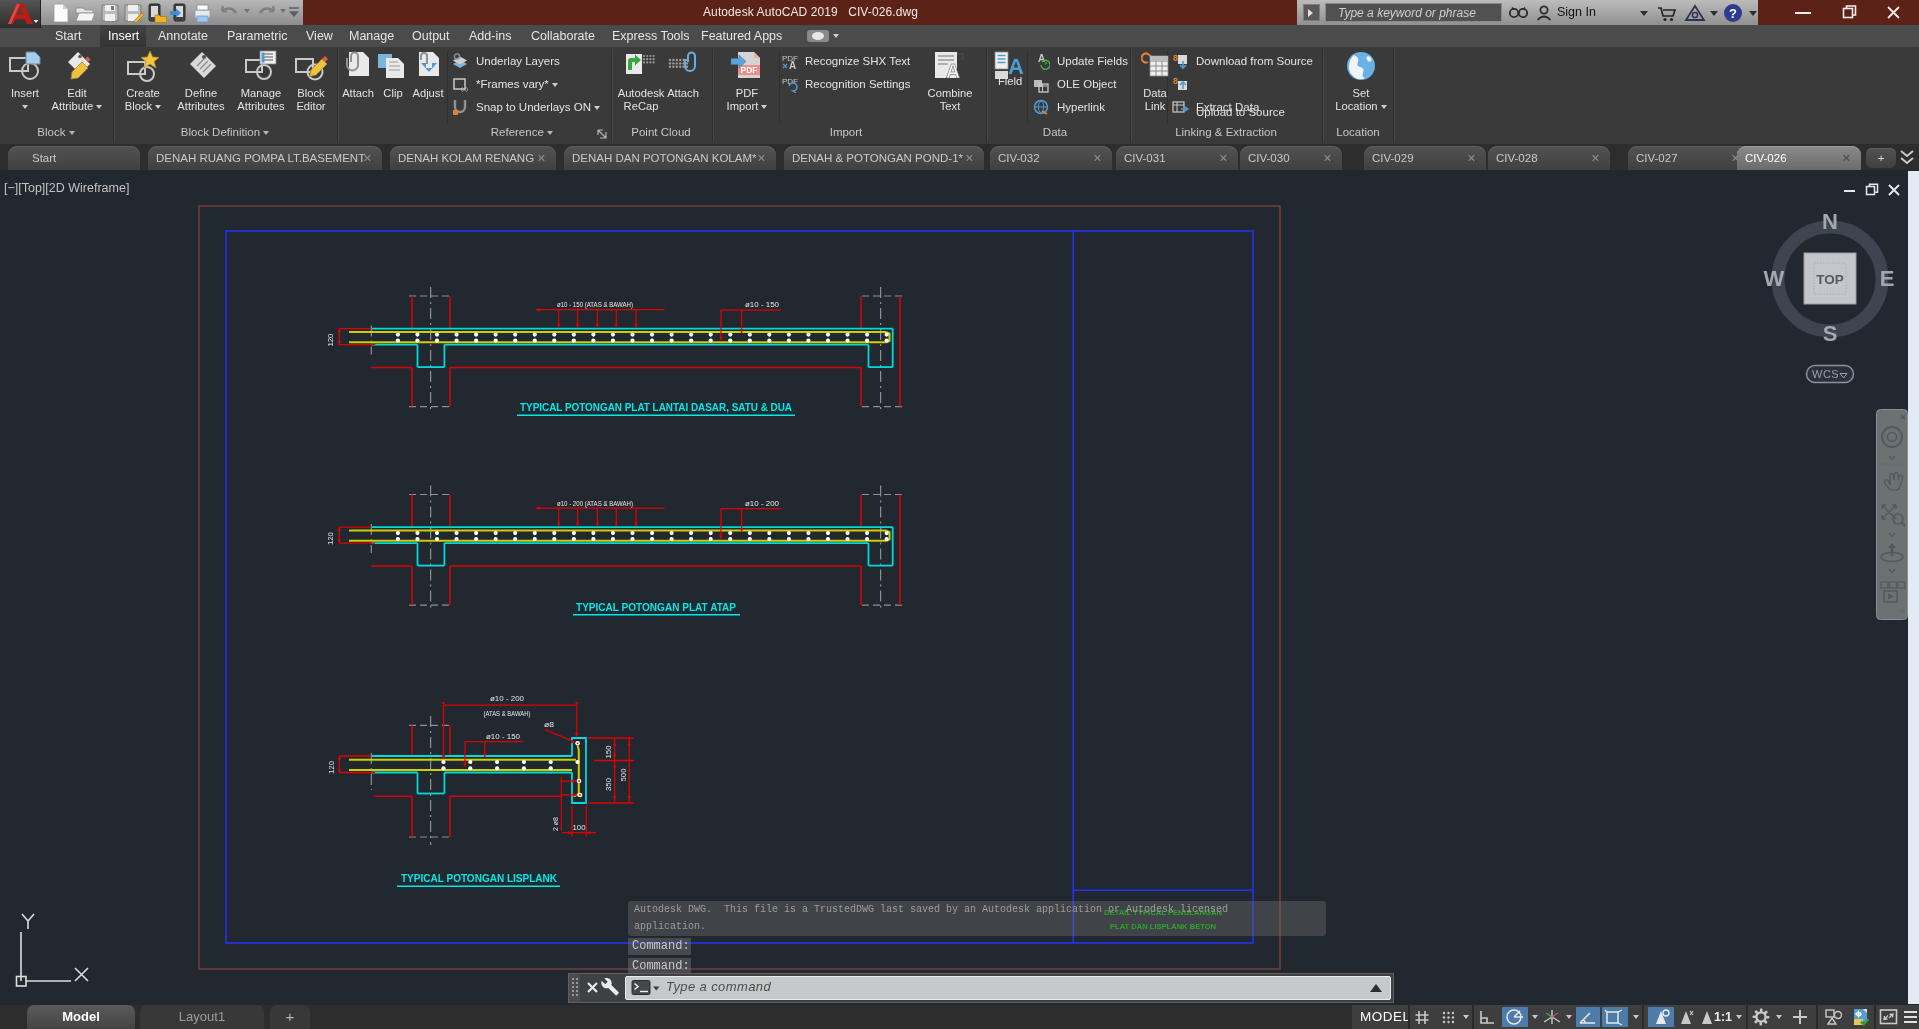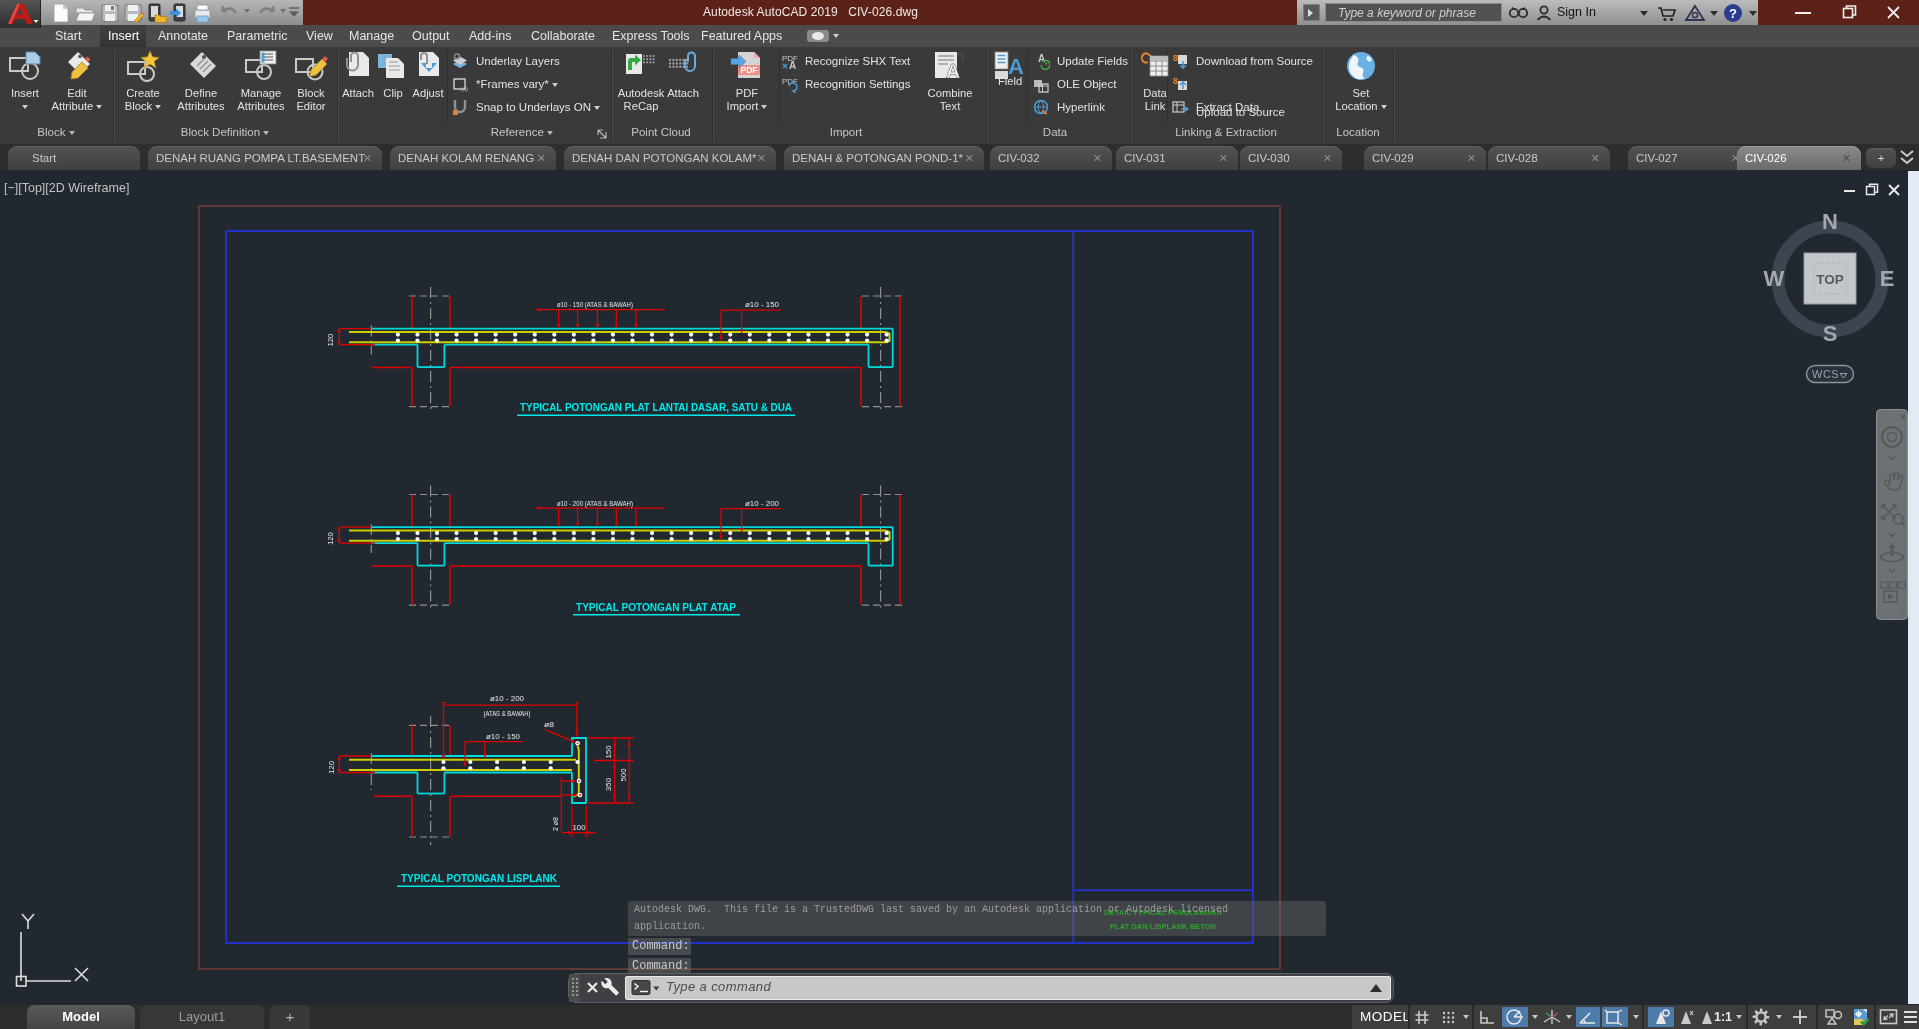--- a/index.html
+++ b/index.html
@@ -23,21 +23,21 @@
     color:#c9c9c9; font-size:11.5px; line-height:25px; padding-left:8px; white-space:nowrap; box-shadow:inset 0 1px 0 #5e5e5e;}
   .ftab .x { color:#8f8f8f; font-size:11px; position:absolute; right:10px; }
   .ftab-active { background:linear-gradient(#8a8a8a,#6b6b6b); color:#ffffff; box-shadow:inset 0 1px 0 #9a9a9a;}
   #canvas { position:absolute; left:0; top:170px; width:1919px; height:835px; background:#212830; }
   #vplabel { position:absolute; left:4px; top:181px; color:#c2c2c2; font-size:12.5px; }
   #scrollstrip { position:absolute; left:1908px; top:171px; width:11px; height:833px; background:#e2eaf3; }
   .cmdghost { position:absolute; left:628px; width:63px; height:17px; background:rgba(110,110,110,0.5);
     font-family:"Liberation Mono", monospace; font-size:12px; color:#c8c8c8; line-height:17px; padding-left:4px; }
   #trusted { position:absolute; left:628px; top:901px; width:698px; height:35px; background:rgba(115,115,115,0.38); border-radius:3px;
     font-family:"Liberation Mono", monospace; font-size:10px; color:#9c9c9c; line-height:16.5px; padding:1px 0 0 6px; white-space:pre; }
-  #cmdbar { position:absolute; left:568px; top:973px; width:826px; height:30px; background:#3e4043; border:1px solid #606060; border-radius:8px; }
+  #cmdbar { position:absolute; left:568px; top:973px; width:826px; height:30px; background:#3e4043; border:1px solid #606060; border-radius:0; }
   #cmdfield { position:absolute; left:56px; top:2px; width:766px; height:24px; background:#c7c8c9; border:1px solid #eaeaea; border-radius:2px; }
   #statusbar { position:absolute; left:0; top:1005px; width:1919px; height:24px; background:#2d2d2d; }
   .stab { position:absolute; top:0; height:24px; border-radius:7px 7px 0 0; font-size:13px; line-height:24px; text-align:center; }
   .sbtn { position:absolute; top:2px; height:20px; }
   .ssep { position:absolute; top:0px; width:2px; height:24px; background:#2a2a2a; }
 </style></head><body>
 <div id="page">
 <div id="canvas"></div>
 <svg id="draw" class="abs" style="left:0;top:0;" width="1919" height="1029" viewBox="0 0 1919 1029">
 <rect x="199" y="206" width="1081" height="763" fill="none" stroke="#7a4038" stroke-width="1.4"></rect>

